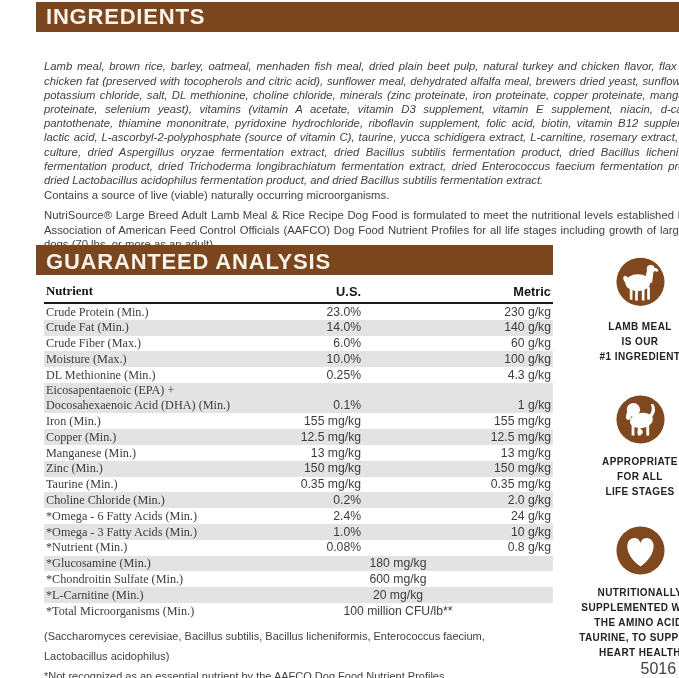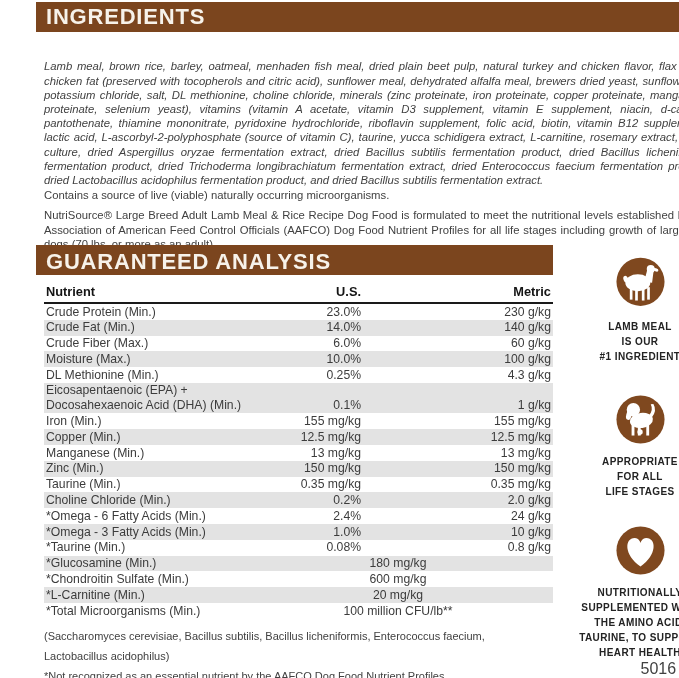--- a/index.html
+++ b/index.html
@@ -21,21 +21,21 @@
   #ingredients-text{top:48px;width:665px;font-style:italic;}
   #contains-note{top:177px;width:665px;text-align:left;}
   #formulation-note{top:197px;width:665px;}
   #ga-table{position:absolute;top:284px;left:8px;width:509px;font-size:12.2px;color:#3c3c3c;}
   .ga-head{
     display:flex;font-weight:bold;color:#141414;font-size:12.8px;
     border-bottom:2.5px solid #1a1a1a;padding-bottom:3px;
   }
   .ga-row{display:flex;align-items:flex-end;min-height:15.8px;line-height:15.2px;}
   .ga-row.shaded{background:#E3E3E3;}
-  .c1{flex:1;white-space:pre-line;padding-left:2px;}
+  .c1{flex:1;white-space:pre-line;padding-left:2px;font-family:Liberation Serif, serif;}
   .c2{width:110px;text-align:right;}
   .c3{width:190px;text-align:right;padding-right:2px;}
   .cspan{width:310px;text-align:center;}
   #footnotes{
     position:absolute;left:8px;top:626px;width:500px;
     font-size:11px;line-height:20px;color:#414141;
   }
   #footnotes p{margin:0;}
   .badge{position:absolute;left:529px;width:150px;text-align:center;}
   .badge svg{width:57px;height:57px;display:block;margin:0 auto;}
@@ -139,21 +139,21 @@
           <div class="c1">*Omega - 6 Fatty Acids (Min.)</div>
           <div class="c2">2.4%</div>
           <div class="c3">24 g/kg</div>
         </div>
         <div class="ga-row shaded">
           <div class="c1">*Omega - 3 Fatty Acids (Min.)</div>
           <div class="c2">1.0%</div>
           <div class="c3">10 g/kg</div>
         </div>
         <div class="ga-row">
-          <div class="c1">*Taurine (Min.)</div>
+          <div class="c1">*Nutrient (Min.)</div>
           <div class="c2">0.08%</div>
           <div class="c3">0.8 g/kg</div>
         </div>
         <div class="ga-row shaded">
           <div class="c1">*Glucosamine (Min.)</div>
           <div class="cspan">180 mg/kg</div>
         </div>
         <div class="ga-row">
           <div class="c1">*Chondroitin Sulfate (Min.)</div>
           <div class="cspan">600 mg/kg</div>

